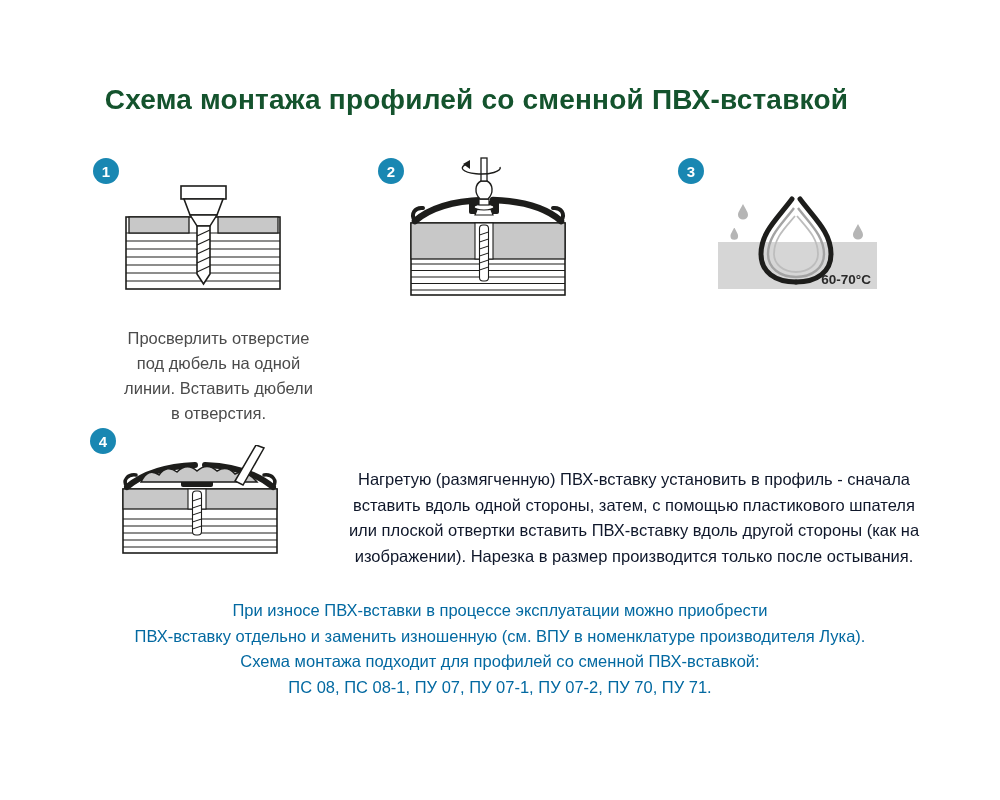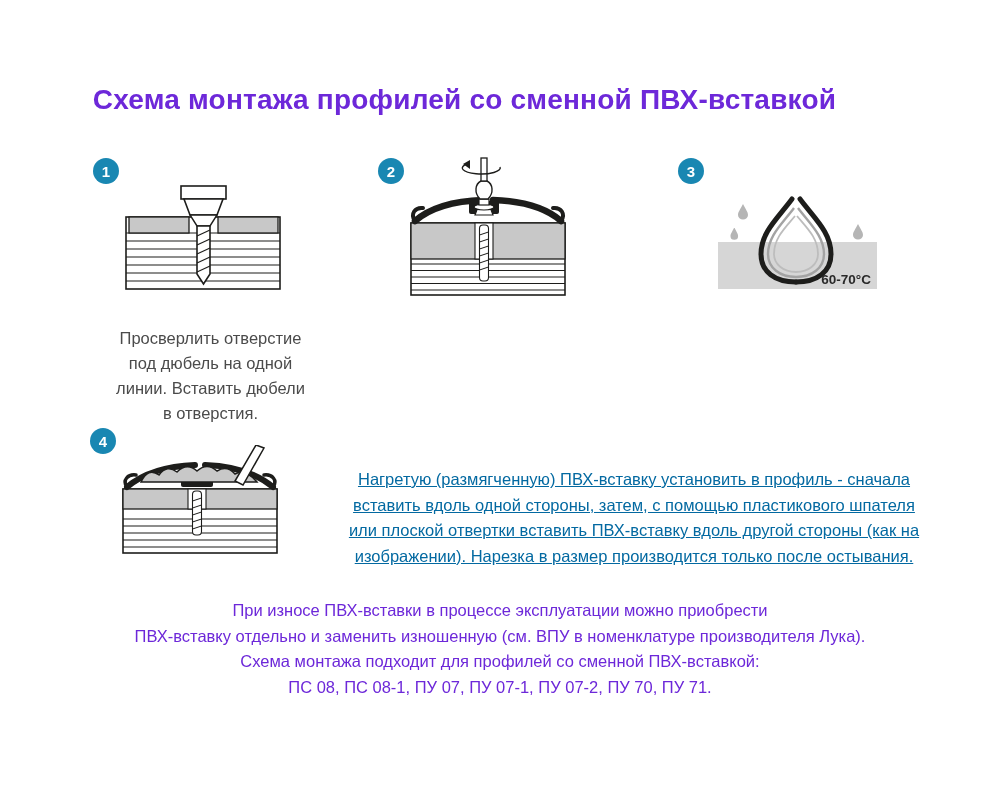--- a/index.html
+++ b/index.html
@@ -4,59 +4,59 @@
 <style>
   * { margin: 0; padding: 0; box-sizing: border-box; }
   html, body { background: #ffffff; }
   body {
     width: 1000px; height: 800px;
     position: relative; overflow: hidden;
     font-family: "Liberation Sans", sans-serif;
     color: #4b4b4b;
   }
   .title {
-    position: absolute; top: 84px; left: 0; width: 929px;
+    position: absolute; top: 84px; left: 12px; width: 929px;
     text-align: center; font-size: 28px; font-weight: bold;
-    color: #6d28d9; letter-spacing: 0.2px;
+    color: #14532d; letter-spacing: 0.2px;
   }
   .step { position: absolute; }
   .step1 { left: 85px;  top: 155px; width: 235px; height: 265px; }
   .step2 { left: 370px; top: 155px; width: 235px; height: 265px; }
   .step3 { left: 648px; top: 155px; width: 300px; height: 265px; }
   .badge {
     position: absolute; width: 26px; height: 26px; border-radius: 50%;
     background: #1987b2; color: #fff; font-weight: bold; font-size: 15px;
     display: flex; align-items: center; justify-content: center;
   }
   .step1 .badge { left: 8px;  top: 3px; }
   .step2 .badge { left: 8px;  top: 3px; }
   .step3 .badge { left: 30px; top: 3px; }
   .illus { position: absolute; display: block; }
   .step1 .illus { left: 33px; top: 30px; width: 170px; height: 112px; }
   .step2 .illus { left: 33px; top: 2px;  width: 170px; height: 142px; }
   .step3 .illus { left: 62px; top: 37px; width: 175px; height: 102px; }
   .caption {
-    position: absolute; left: 8px; width: 100%;
+    position: absolute; left: 16px; width: 100%;
     text-align: center; font-size: 16.5px; line-height: 25px;
     color: #4b4b4b; white-space: pre-line;
   }
   .step1 .caption { top: 171px; }
   .step2 .caption { top: 175px; }
   .step3 .caption { top: 174px; }
   .badge4 { left: 90px; top: 428px; }
   .illus4 { left: 115px; top: 445px; width: 175px; height: 112px; }
   .caption4 {
     position: absolute; left: 310px; top: 467px; width: 648px;
     text-align: center; font-size: 16.5px; line-height: 25.5px;
-    color: #0369a1; white-space: pre-line; text-decoration: underline;
+    color: #0f172a; white-space: pre-line;
   }
   .footer {
     position: absolute; top: 598px; left: 0; width: 1000px;
     text-align: center; font-size: 16.5px; line-height: 25.5px;
-    color: #6d28d9; white-space: pre-line;
+    color: #0369a1; white-space: pre-line;
   }
   .temp-label { font-family: "Liberation Sans", sans-serif; font-weight: bold; }
 </style>
 </head>
 <body>
 
 <div class="title">Схема монтажа профилей со сменной ПВХ-вставкой</div>
 
 <section class="step step1">
   <div class="badge">1</div>

